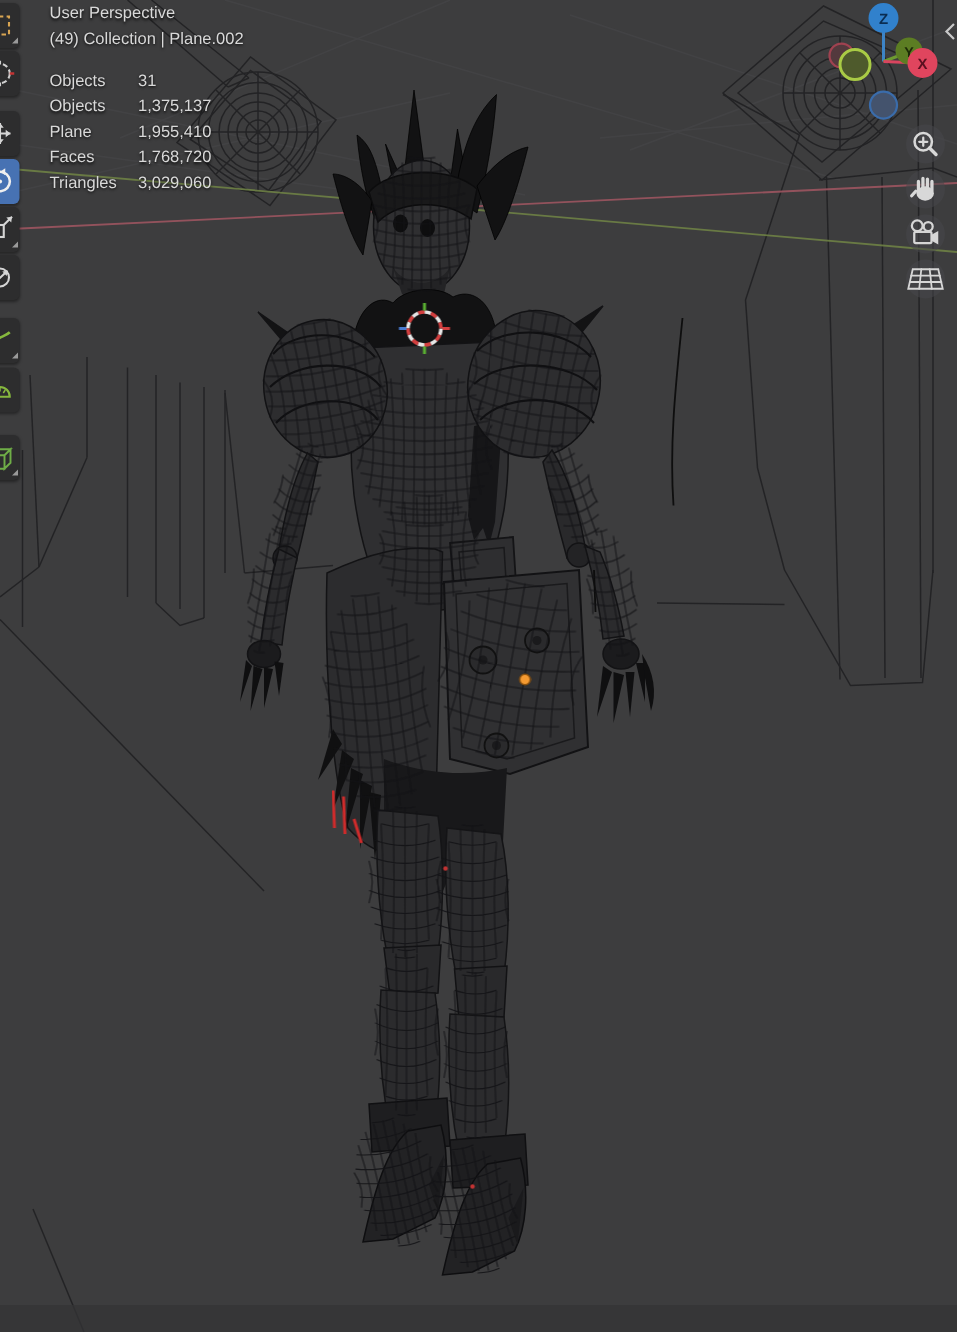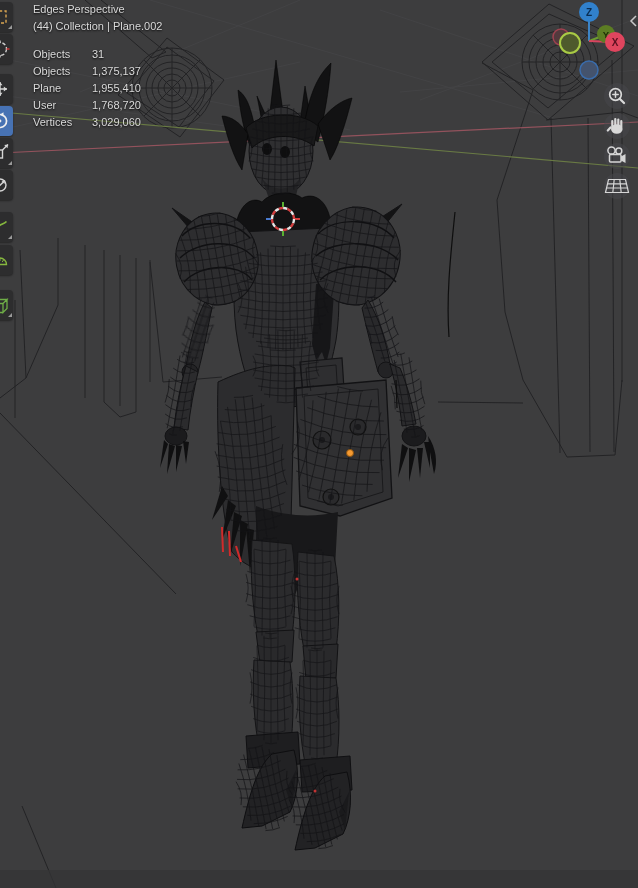--- a/index.html
+++ b/index.html
@@ -331,42 +331,42 @@
       <g stroke="#d6d6d6" fill="none" stroke-width="1.2">
         <path d="M608.5,179.5 L625.5,179.5 L628.5,192.5 L605.5,192.5 Z"></path>
         <path d="M614.2,179.5 L612.8,192.5 M619.8,179.5 L621.2,192.5"></path>
         <path d="M607.5,183.8 L626.5,183.8 M606.6,188 L627.6,188"></path>
       </g>
     </g>
   </g>
 </svg>
 
 <div class="hud">
-  <div>Edges Perspective</div>
-  <div>(44) Collection | Plane.002</div>
+  <div>User Perspective</div>
+  <div>(49) Collection | Plane.002</div>
 </div>
 <div class="stats">
   <div class="row">
     <span class="lbl">Objects</span>
     <span>31</span>
       </div>
   <div class="row">
     <span class="lbl">Objects</span>
     <span>1,375,137</span>
       </div>
   <div class="row">
     <span class="lbl">Plane</span>
     <span>1,955,410</span>
       </div>
   <div class="row">
-    <span class="lbl">User</span>
+    <span class="lbl">Faces</span>
     <span>1,768,720</span>
       </div>
   <div class="row">
-    <span class="lbl">Vertices</span>
+    <span class="lbl">Triangles</span>
     <span>3,029,060</span>
       </div>
 </div>
 
 <div class="toolbar">
   <div class="tbtn" style="top:2px">
     <svg width="26" height="30" viewBox="0 0 26 30">
       <rect x="7" y="9" width="12" height="12" fill="none" stroke="#d9a552" stroke-width="1.4" stroke-dasharray="3 2.2"></rect>
       <path d="M21,27 L25,27 L25,23 Z" fill="#9a9a9a"></path>
         </svg>

